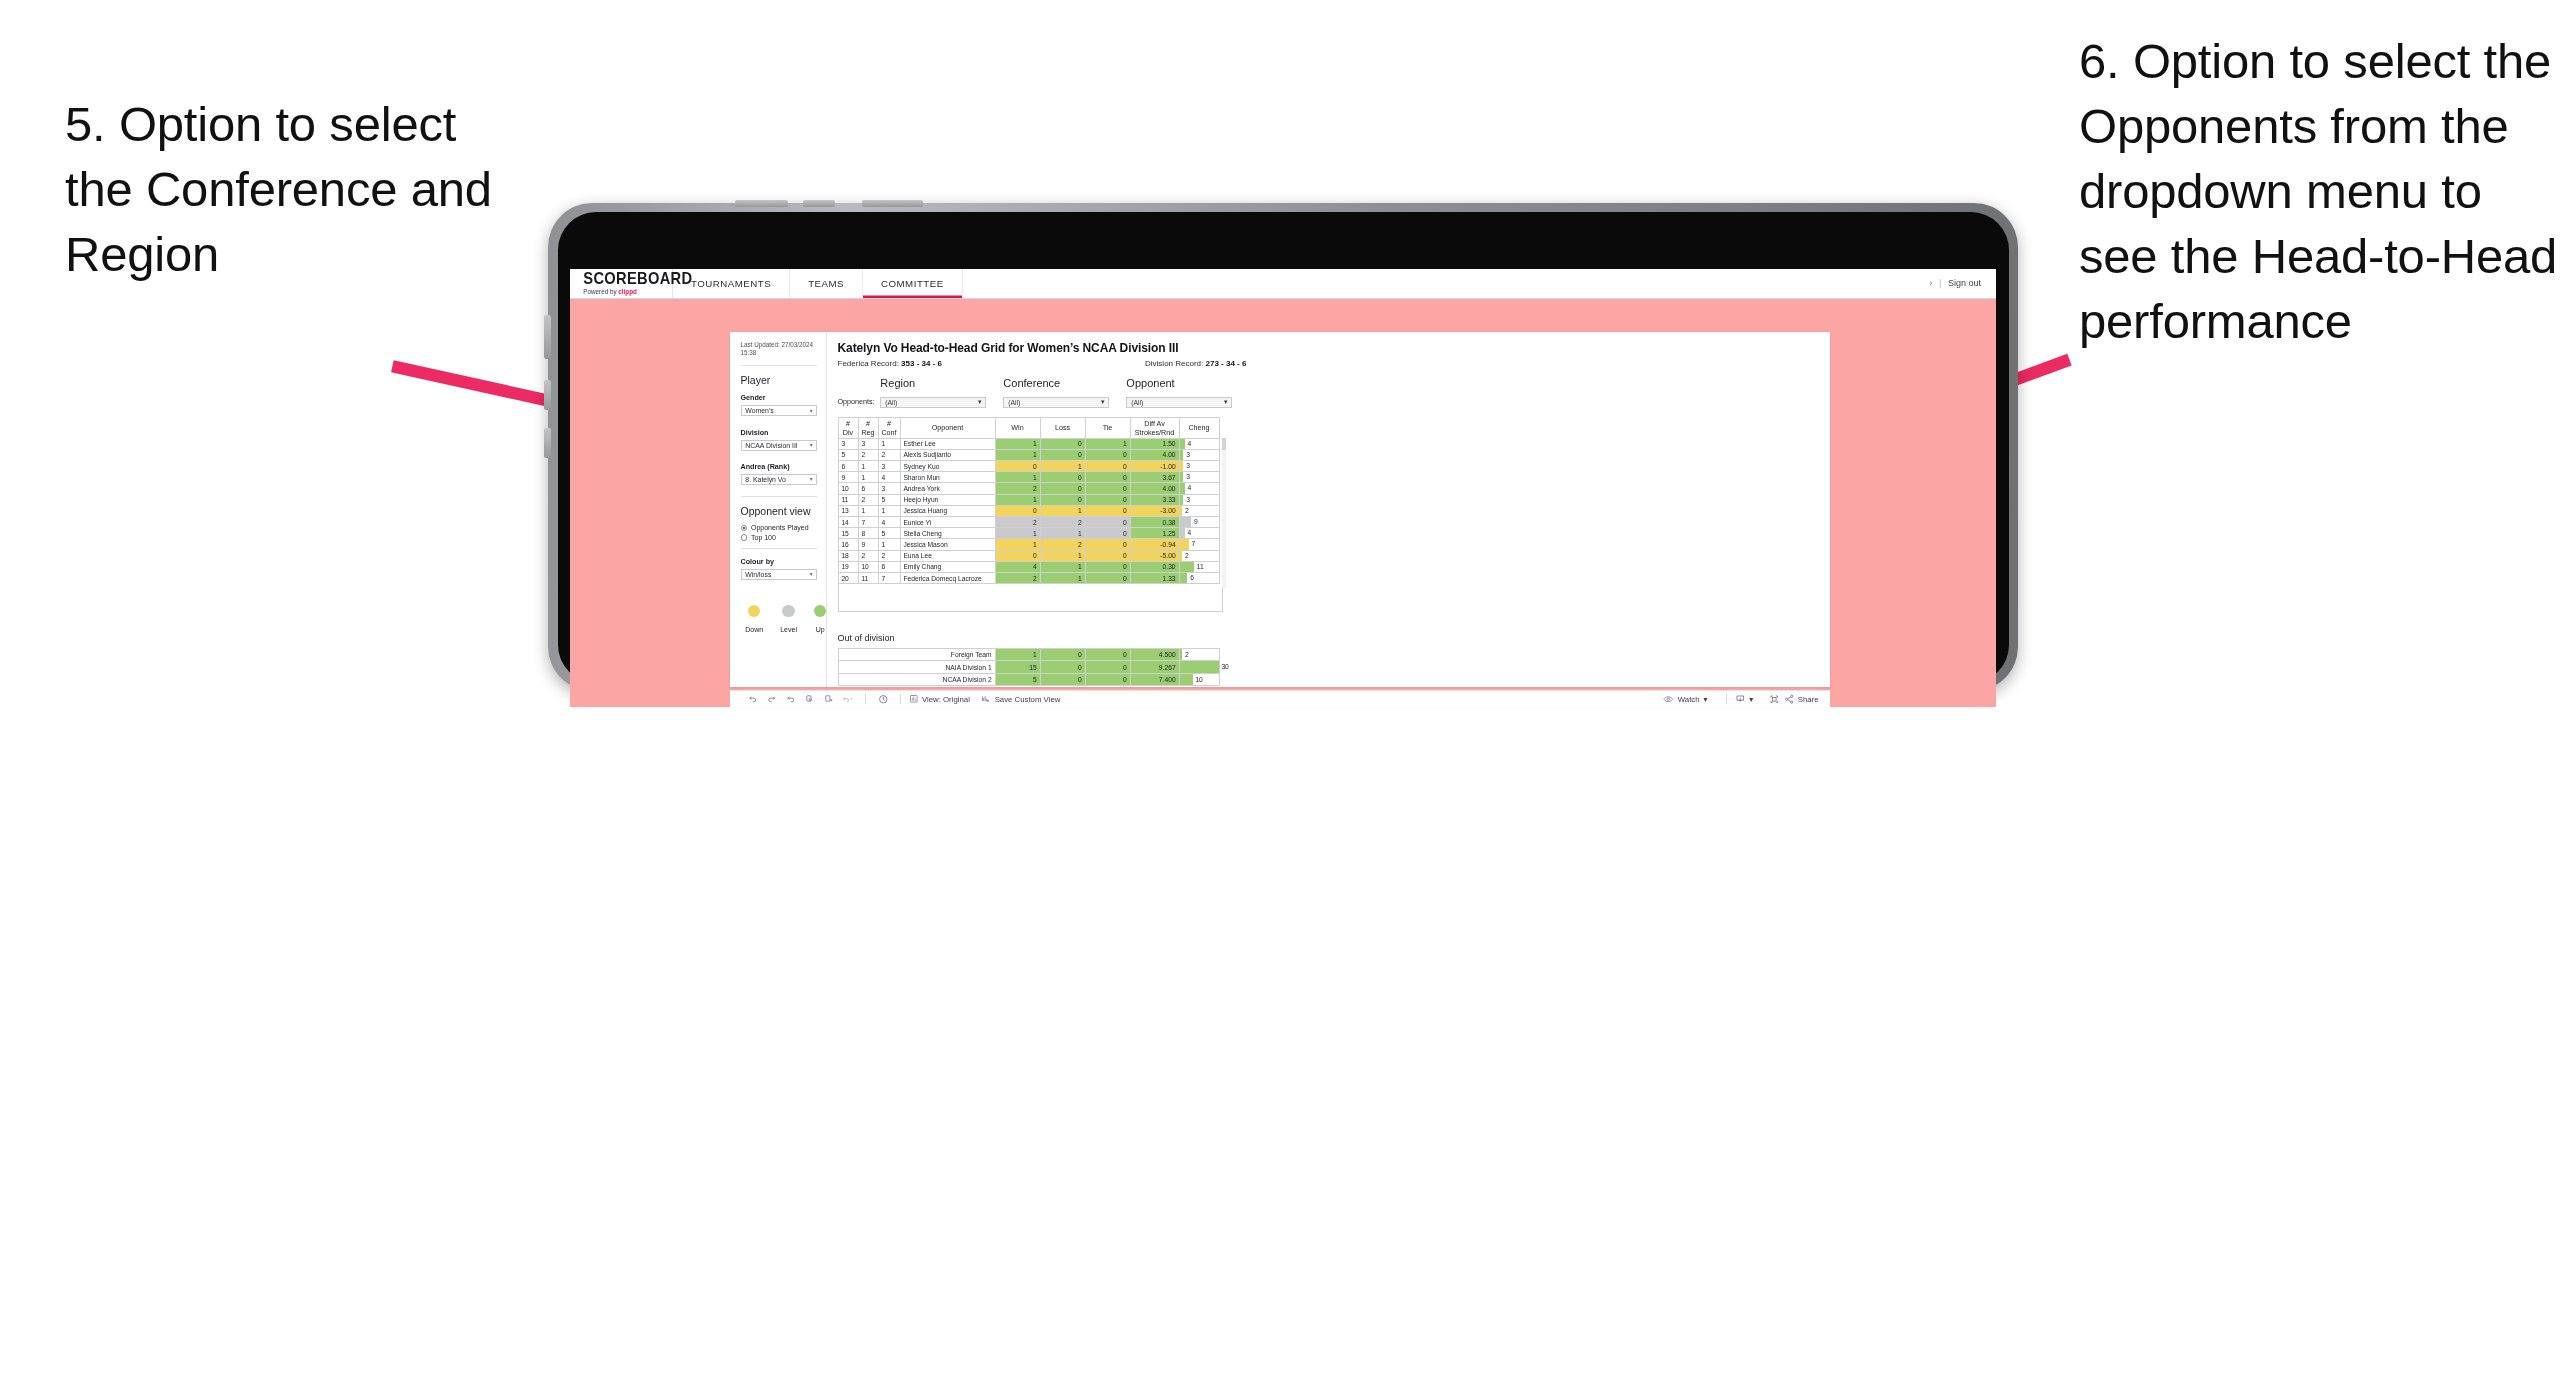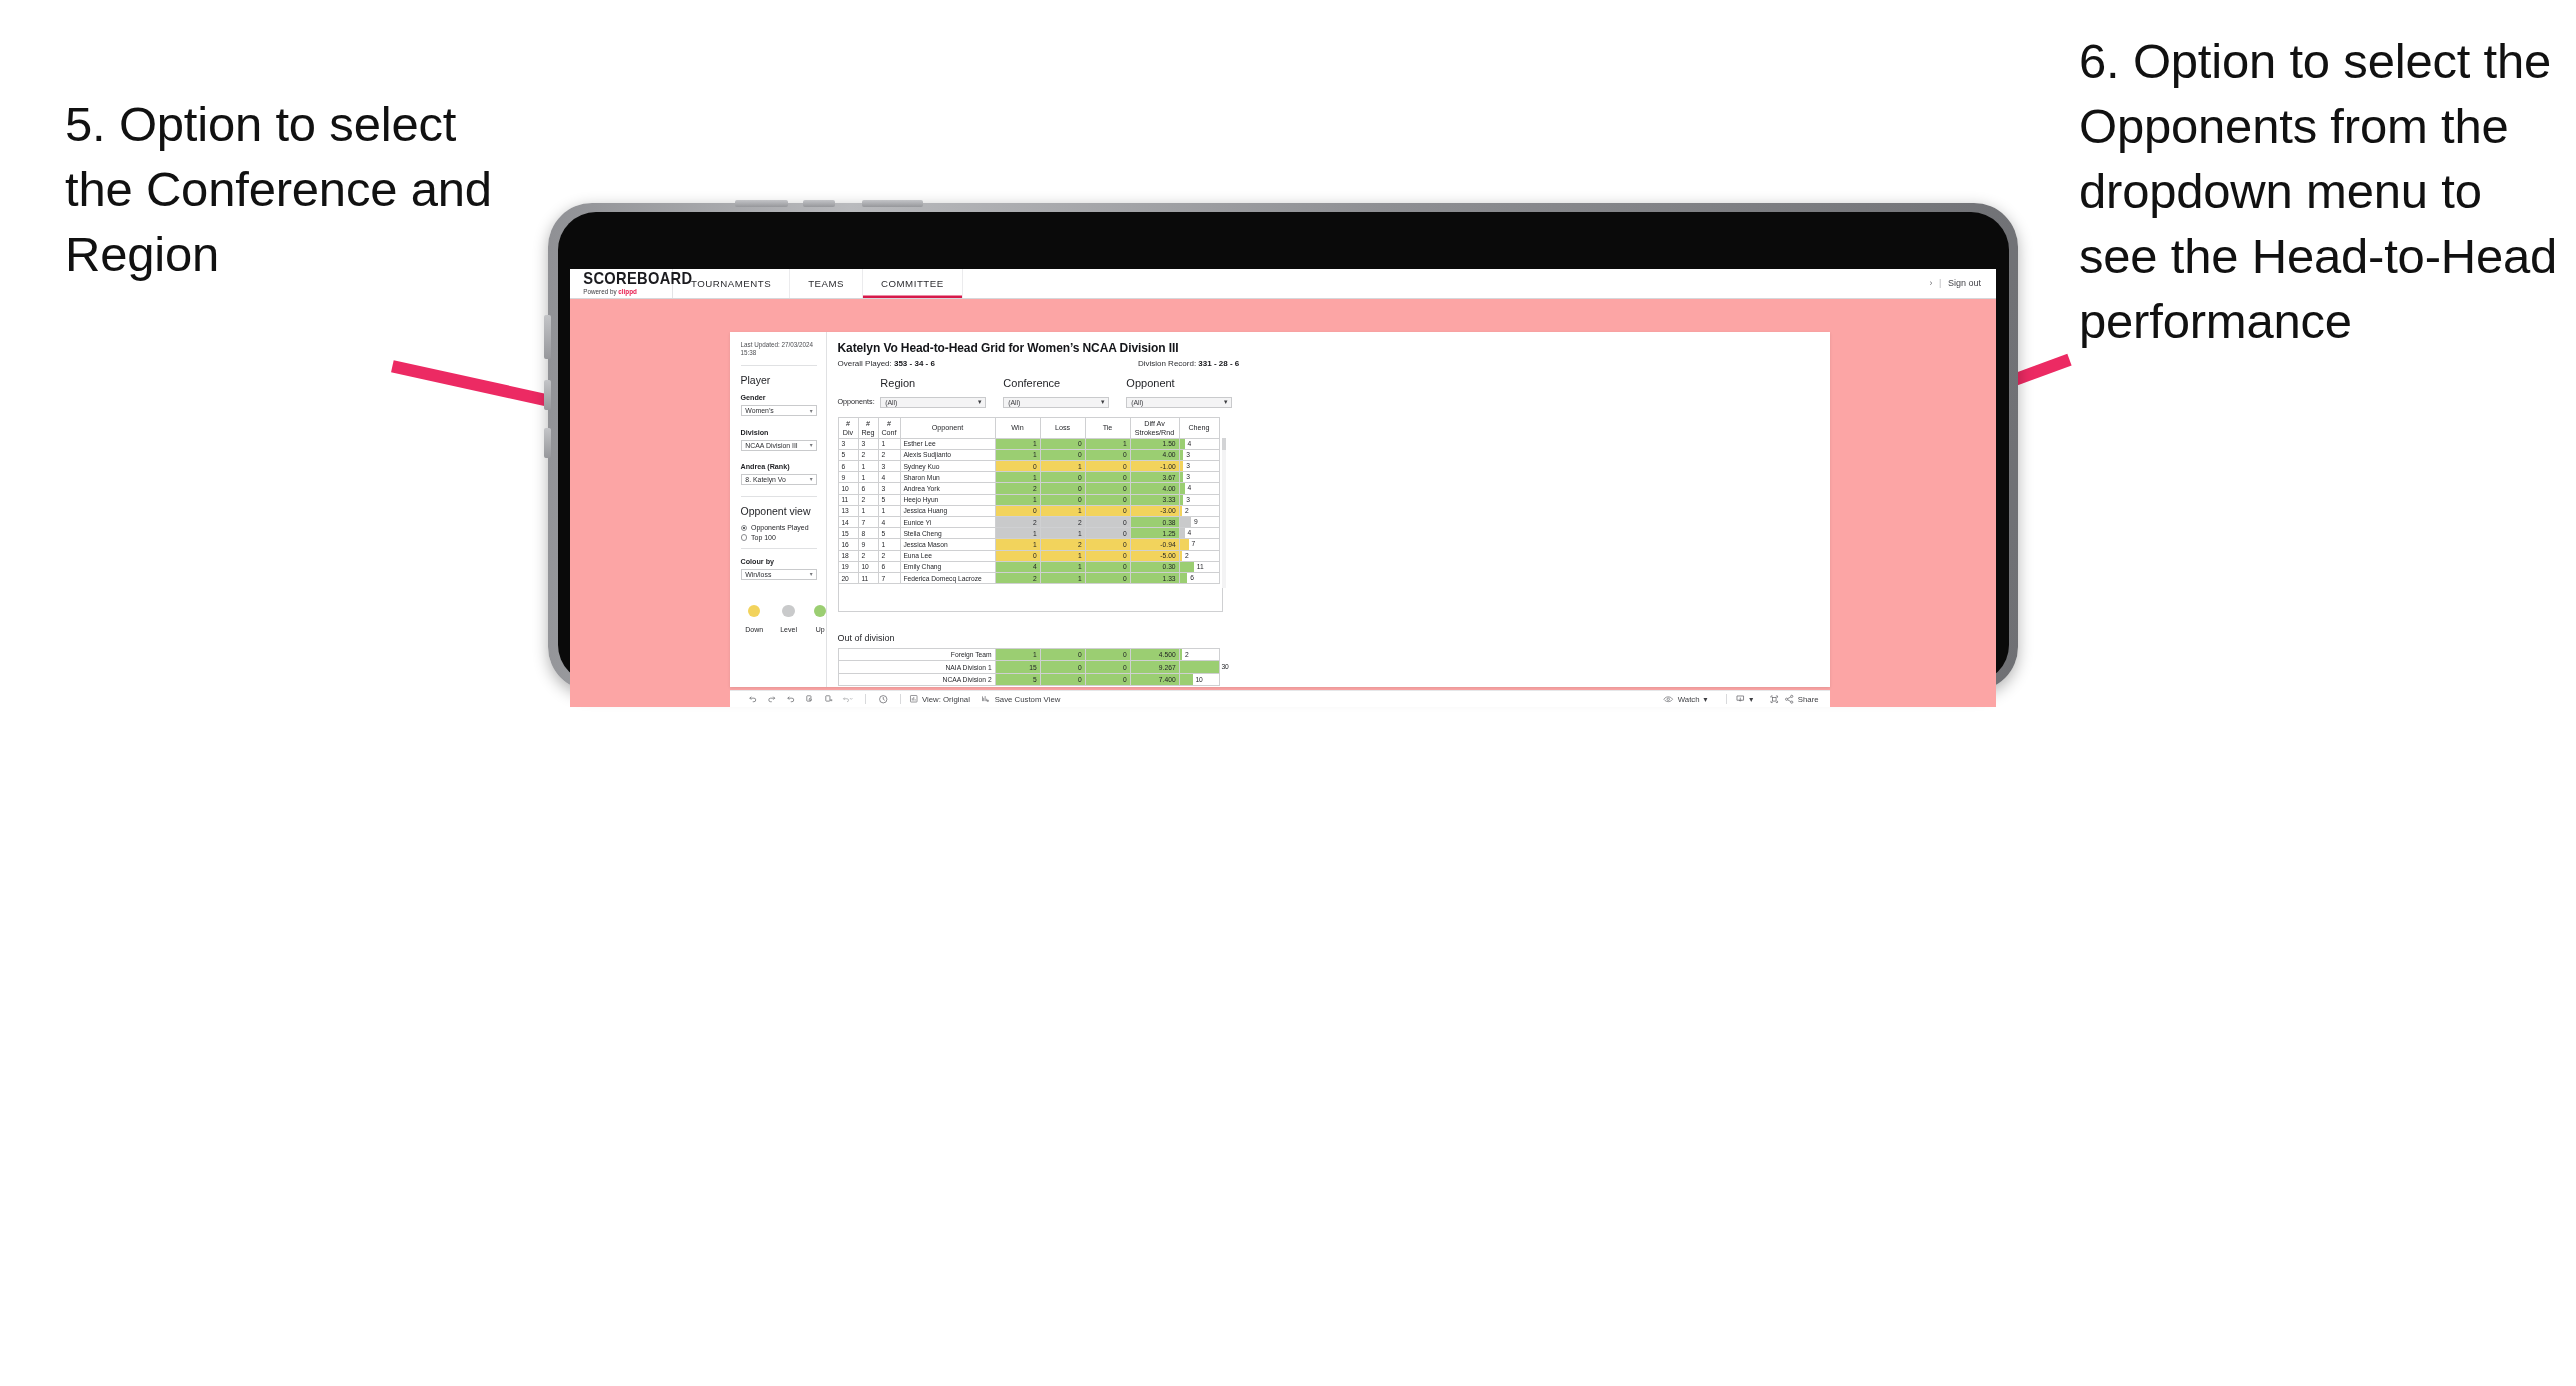--- a/index.html
+++ b/index.html
@@ -324,22 +324,22 @@
             <div class="legend-col">
               <div class="dot" id="dot-up" style="background: rgb(155, 206, 114);"></div>
               <div class="legend-cap">Up</div>
             </div>
           </div>
         </div>
 
         <div class="dash-main">
           <div class="dash-title">Katelyn Vo Head-to-Head Grid for Women’s NCAA Division III</div>
           <div class="records">
-            <div><span>Overall Played: </span><b>353 - 34 - 6</b></div>
-            <div class="rec-2"><span>Division Record: </span><b>331 - 28 - 6</b></div>
+            <div><span>Federica Record: </span><b>353 - 34 - 6</b></div>
+            <div class="rec-2"><span>Division Record: </span><b>273 - 34 - 6</b></div>
           </div>
 
           <div class="filters">
             <div class="filters-label">Opponents:</div>
             <div class="filter-group">
               <div class="filter-lbl">Region</div>
               <div class="filter-sel">
                 <span>(All)</span>
                 <span class="caret">▾</span>
               </div>

